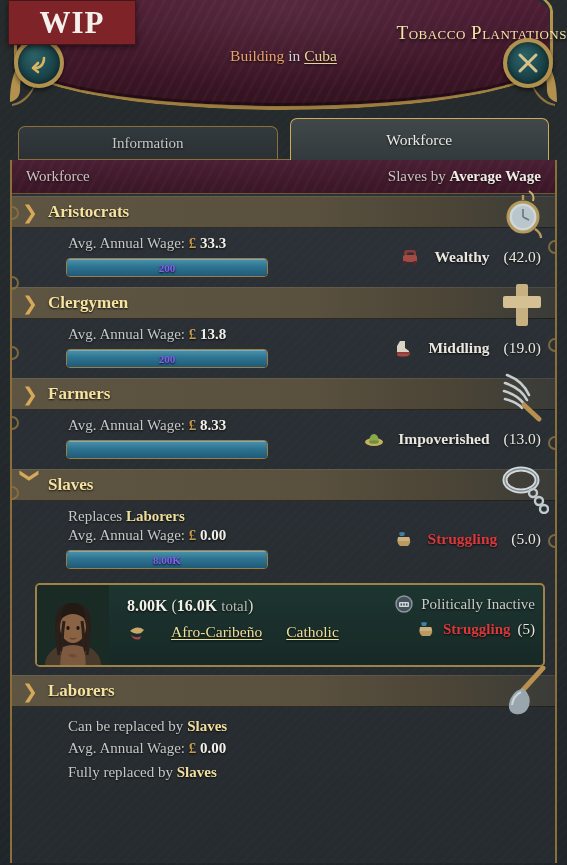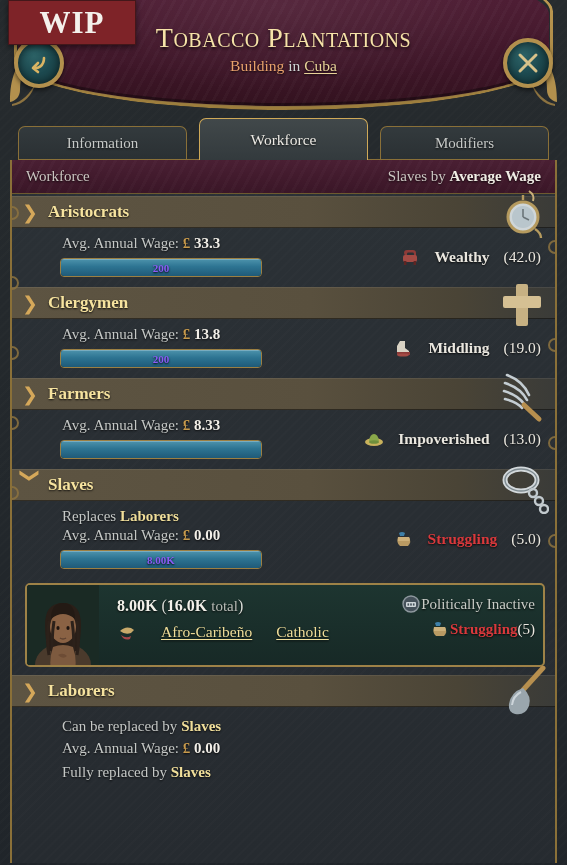--- a/index.html
+++ b/index.html
@@ -56,26 +56,27 @@
     mask-composite: exclude;
     pointer-events: none;
   }
   .header-titles {
     position: absolute;
     left: 0; right: 0; top: 22px;
     text-align: center;
     z-index: 4;
   }
   .title-main {
-    font-size: 28px;
+    font-size: 19px;
     letter-spacing: .5px;
     color: #f6e3a8;
     font-variant: small-caps;
     text-shadow: 0 2px 3px rgba(0,0,0,.75);
     line-height: 1.15;
+    text-align: right;
   }
   .title-sub {
     font-size: 15.5px;
     margin-top: 3px;
     color: #cfd3d4;
     text-shadow: 0 1px 2px rgba(0,0,0,.8);
   }
   .title-sub .noun { color: #e9a26c; }
   .title-sub .link {
     color: #e8d398;
@@ -229,20 +230,21 @@
     position: absolute;
     right: 6px; top: -10px;
     width: 56px; height: 54px;
     pointer-events: none;
   }
 
   .groupbody {
     position: relative;
     padding: 6px 0 8px 0;
     min-height: 56px;
+    margin-left: 6px;
   }
   .row-line {
     font-size: 15px;
     color: #c5c8c6;
     padding: 1px 0 1px 50px;
     text-shadow: 0 1px 2px rgba(0,0,0,.8);
   }
   .row-line .gold { color: #f0de9a; font-weight: bold; }
   .row-line .pound { color: #c79a4c; font-weight: bold; }
   .row-line .val { color: #f2efe8; font-weight: bold; }
@@ -286,21 +288,21 @@
     inset: 0;
     display: flex; align-items: center; justify-content: center;
     font-size: 11px;
     font-weight: bold;
     color: #8b5cf6;
     text-shadow: 0 1px 2px rgba(0,0,0,.9);
   }
 
   
   .popcard {
-    margin: 6px 10px 8px 13px;
+    margin: 6px 10px 8px 23px;
     height: 84px;
     border: 2px solid #9e8247;
     border-radius: 5px;
     background: linear-gradient(#1d3530, #172926);
     display: flex;
     align-items: stretch;
     overflow: hidden;
     position: relative;
     cursor: pointer;
   }
@@ -337,21 +339,21 @@
     text-underline-offset: 2px;
     text-shadow: 0 1px 2px rgba(0,0,0,.85);
   }
   .popright {
     position: absolute;
     right: 8px; top: 10px;
     text-align: right;
     font-size: 15px;
   }
   .popright .prow {
-    display: flex; align-items: center; justify-content: flex-end; 
+    display: flex; align-items: center; justify-content: flex-end; gap: 7px;
     color: #c9ccc7;
     text-shadow: 0 1px 2px rgba(0,0,0,.85);
     margin-bottom: 7px;
     white-space: nowrap;
   }
   .popright .prow .wlabel { font-weight: bold; }
   .popright .prow.struggling .wlabel { color: #d9393c; }
   .popright .prow.struggling .wnum { color: #eae7df; }
 
   
@@ -410,21 +412,20 @@
         <span class="noun">Building</span>
         <span>in</span>
         <span class="link">Cuba</span>
       </div>
     </div>
   </div>
 
   <div class="tabbar">
     <div class="tab">Information</div>
     <div class="tab active">Workforce</div>
-    <div class="tab">Modifiers</div>
   </div>
 
   <div class="panel">
 
     <div class="edge-orbs l">
       <div class="orb" style="top:46px"></div>
       <div class="orb" style="top:116px"></div>
       <div class="orb" style="top:186px"></div>
       <div class="orb" style="top:256px"></div>
       <div class="orb" style="top:326px"></div>

